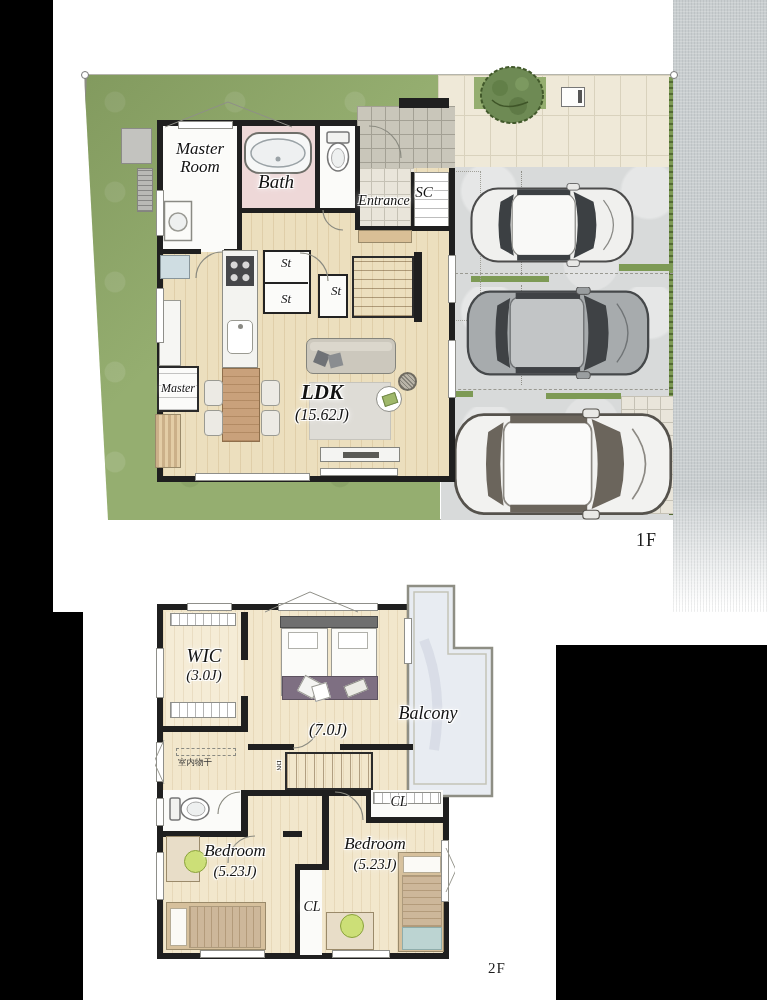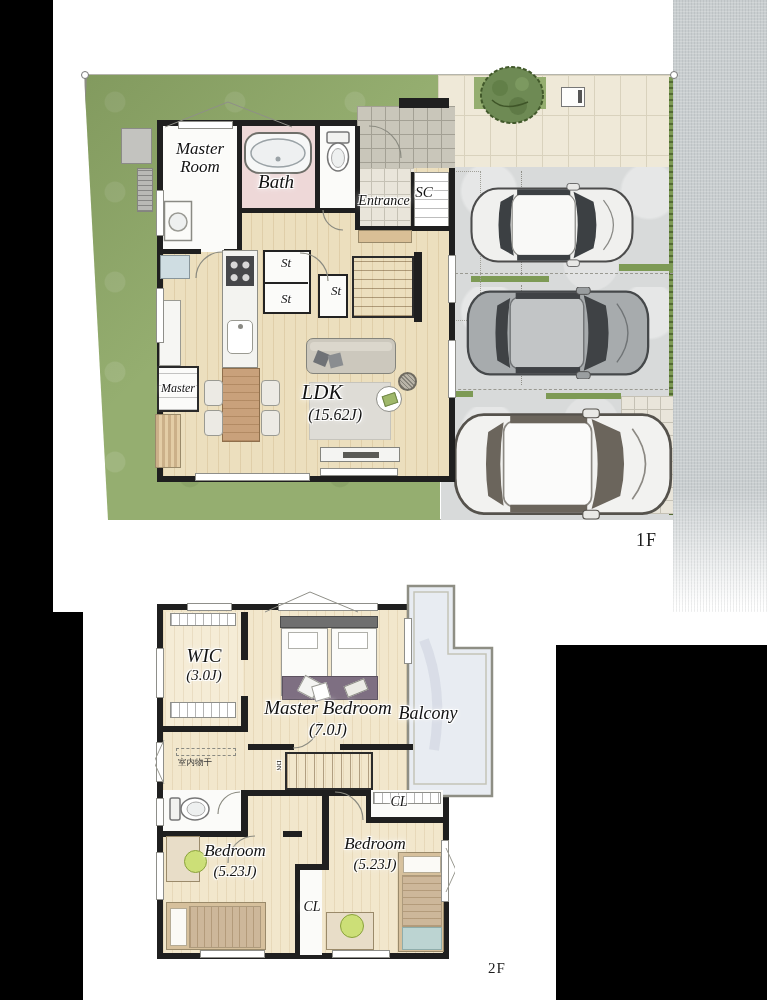--- a/index.html
+++ b/index.html
@@ -247,22 +247,22 @@
     <div>Master</div>
     <div>Room</div>
   </div>
   <div class="lbl" style="left:240px;top:172px;width:72px;font-size:19px;">Bath</div>
   <div class="lbl" style="left:352px;top:194px;width:64px;font-size:14px;">Entrance</div>
   <div class="lbl" style="left:410px;top:185px;width:28px;font-size:15px;">SC</div>
   <div class="lbl" style="left:272px;top:256px;width:28px;font-size:13px;">St</div>
   <div class="lbl" style="left:272px;top:292px;width:28px;font-size:13px;">St</div>
   <div class="lbl" style="left:322px;top:284px;width:28px;font-size:13px;">St</div>
   <div class="lbl" style="left:156px;top:382px;width:44px;font-size:12px;">Master</div>
-  <div class="lbl" style="left:292px;top:382px;width:60px;font-size:21px;">LDK</div>
-  <div class="lbl" style="left:282px;top:407px;width:80px;font-size:16px;text-align:right;">(15.62J)</div>
+  <div class="lbl" style="left:292px;top:382px;width:60px;font-size:21px;font-weight:bold;">LDK</div>
+  <div class="lbl" style="left:282px;top:407px;width:80px;font-size:16px;">(15.62J)</div>
   <div class="tag" style="left:636px;top:530px;font-size:18px;">1F</div>
 
   <div class="a wood-light" style="left:157px;top:604px;width:256px;height:192px;border:6px solid #1f1f1f;box-sizing:border-box;"></div>
   <div class="a wood-light" style="left:157px;top:790px;width:292px;height:169px;border:6px solid #1f1f1f;box-sizing:border-box;"></div>
 
   <svg class="a" style="left:404px;top:580px;width:94px;height:222px;" viewBox="0 0 94 222">
     <path d="M4 6 h46 v62 h38 v148 h-84 z" fill="#e8ecf2" stroke="#8e8e84" stroke-width="2.5"></path>
     <path d="M10 12 h34 v62 h38 v130 h-72 z" fill="none" stroke="#c3c3b8" stroke-width="1.5"></path>
     <path d="M20 60 Q40 110 30 170" stroke="#d4dae4" stroke-width="10" fill="none" opacity=".8"></path>
   </svg>
@@ -345,21 +345,20 @@
     <path d="M138,168 A26,26 0 0 0 164,142" fill="none" stroke="#8a8a80" stroke-width="1.2"></path>
     <path d="M100,256 A27,27 0 0 0 73,283" fill="none" stroke="#8a8a80" stroke-width="1.2"></path>
     <path d="M180,212 A28,28 0 0 1 208,240" fill="none" stroke="#8a8a80" stroke-width="1.2"></path>
     <path d="M85,212 A22,22 0 0 0 63,234" fill="none" stroke="#8a8a80" stroke-width="1.2"></path>
     <polyline points="9,160 -1,182 9,204" fill="none" stroke="#9a9a92" stroke-width="1"></polyline>
     <polyline points="291,268 301,290 291,312" fill="none" stroke="#9a9a92" stroke-width="1"></polyline>
   </svg>
 
   <div class="lbl" style="left:166px;top:646px;width:76px;font-size:19px;">WIC</div>
   <div class="lbl" style="left:162px;top:668px;width:84px;font-size:15px;">(3.0J)</div>
-  <div class="lbl" style="left:248px;top:698px;width:160px;font-size:19px;">Master Bedroom</div>
   <div class="lbl" style="left:248px;top:722px;width:160px;font-size:16px;">(7.0J)</div>
   <div class="lbl" style="left:390px;top:704px;width:76px;font-size:18px;">Balcony</div>
   <div class="lbl" style="left:381px;top:795px;width:36px;font-size:14px;">CL</div>
   <div class="lbl" style="left:296px;top:900px;width:32px;font-size:14px;">CL</div>
   <div class="lbl" style="left:175px;top:842px;width:120px;font-size:17px;">Bedroom</div>
   <div class="lbl" style="left:175px;top:864px;width:120px;font-size:15px;">(5.23J)</div>
   <div class="lbl" style="left:320px;top:835px;width:110px;font-size:17px;">Bedroom</div>
   <div class="lbl" style="left:320px;top:857px;width:110px;font-size:15px;">(5.23J)</div>
   <div class="tag" style="left:488px;top:960px;font-size:15px;">2F</div>
 

